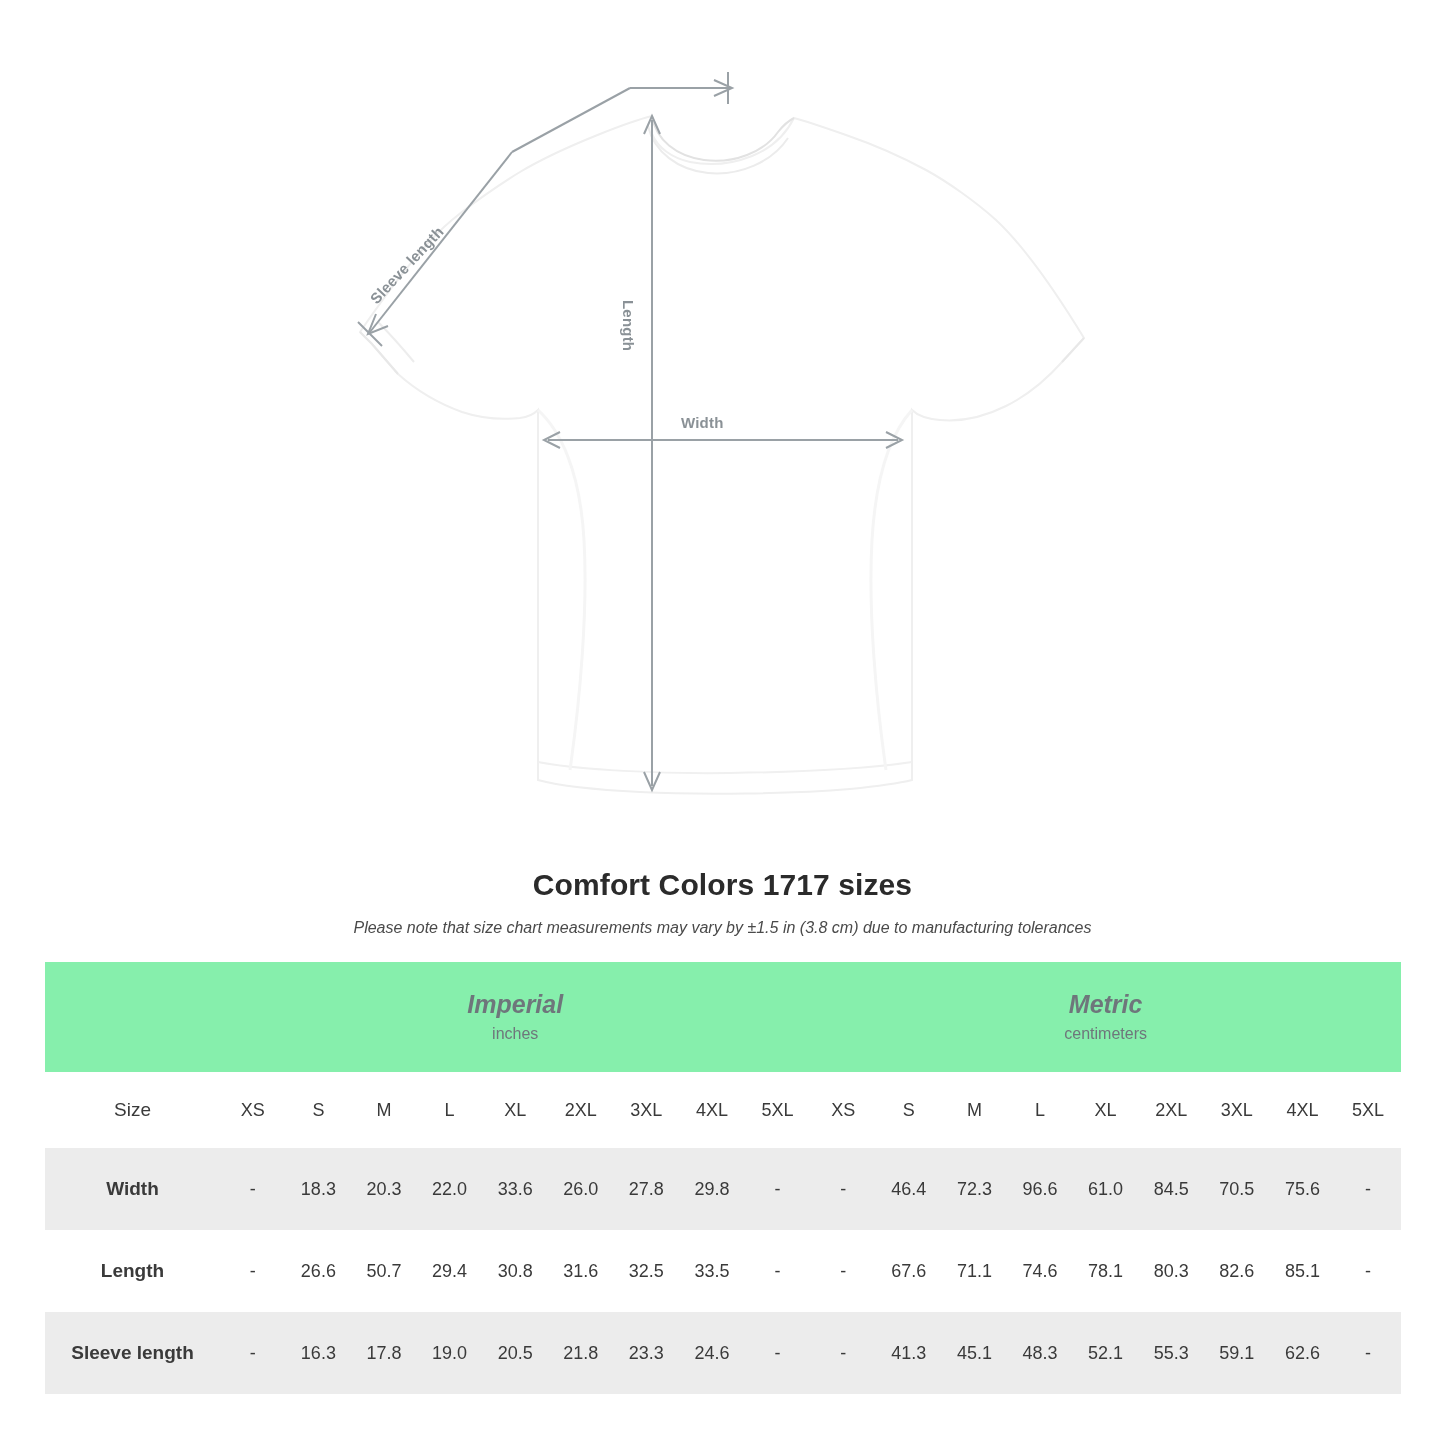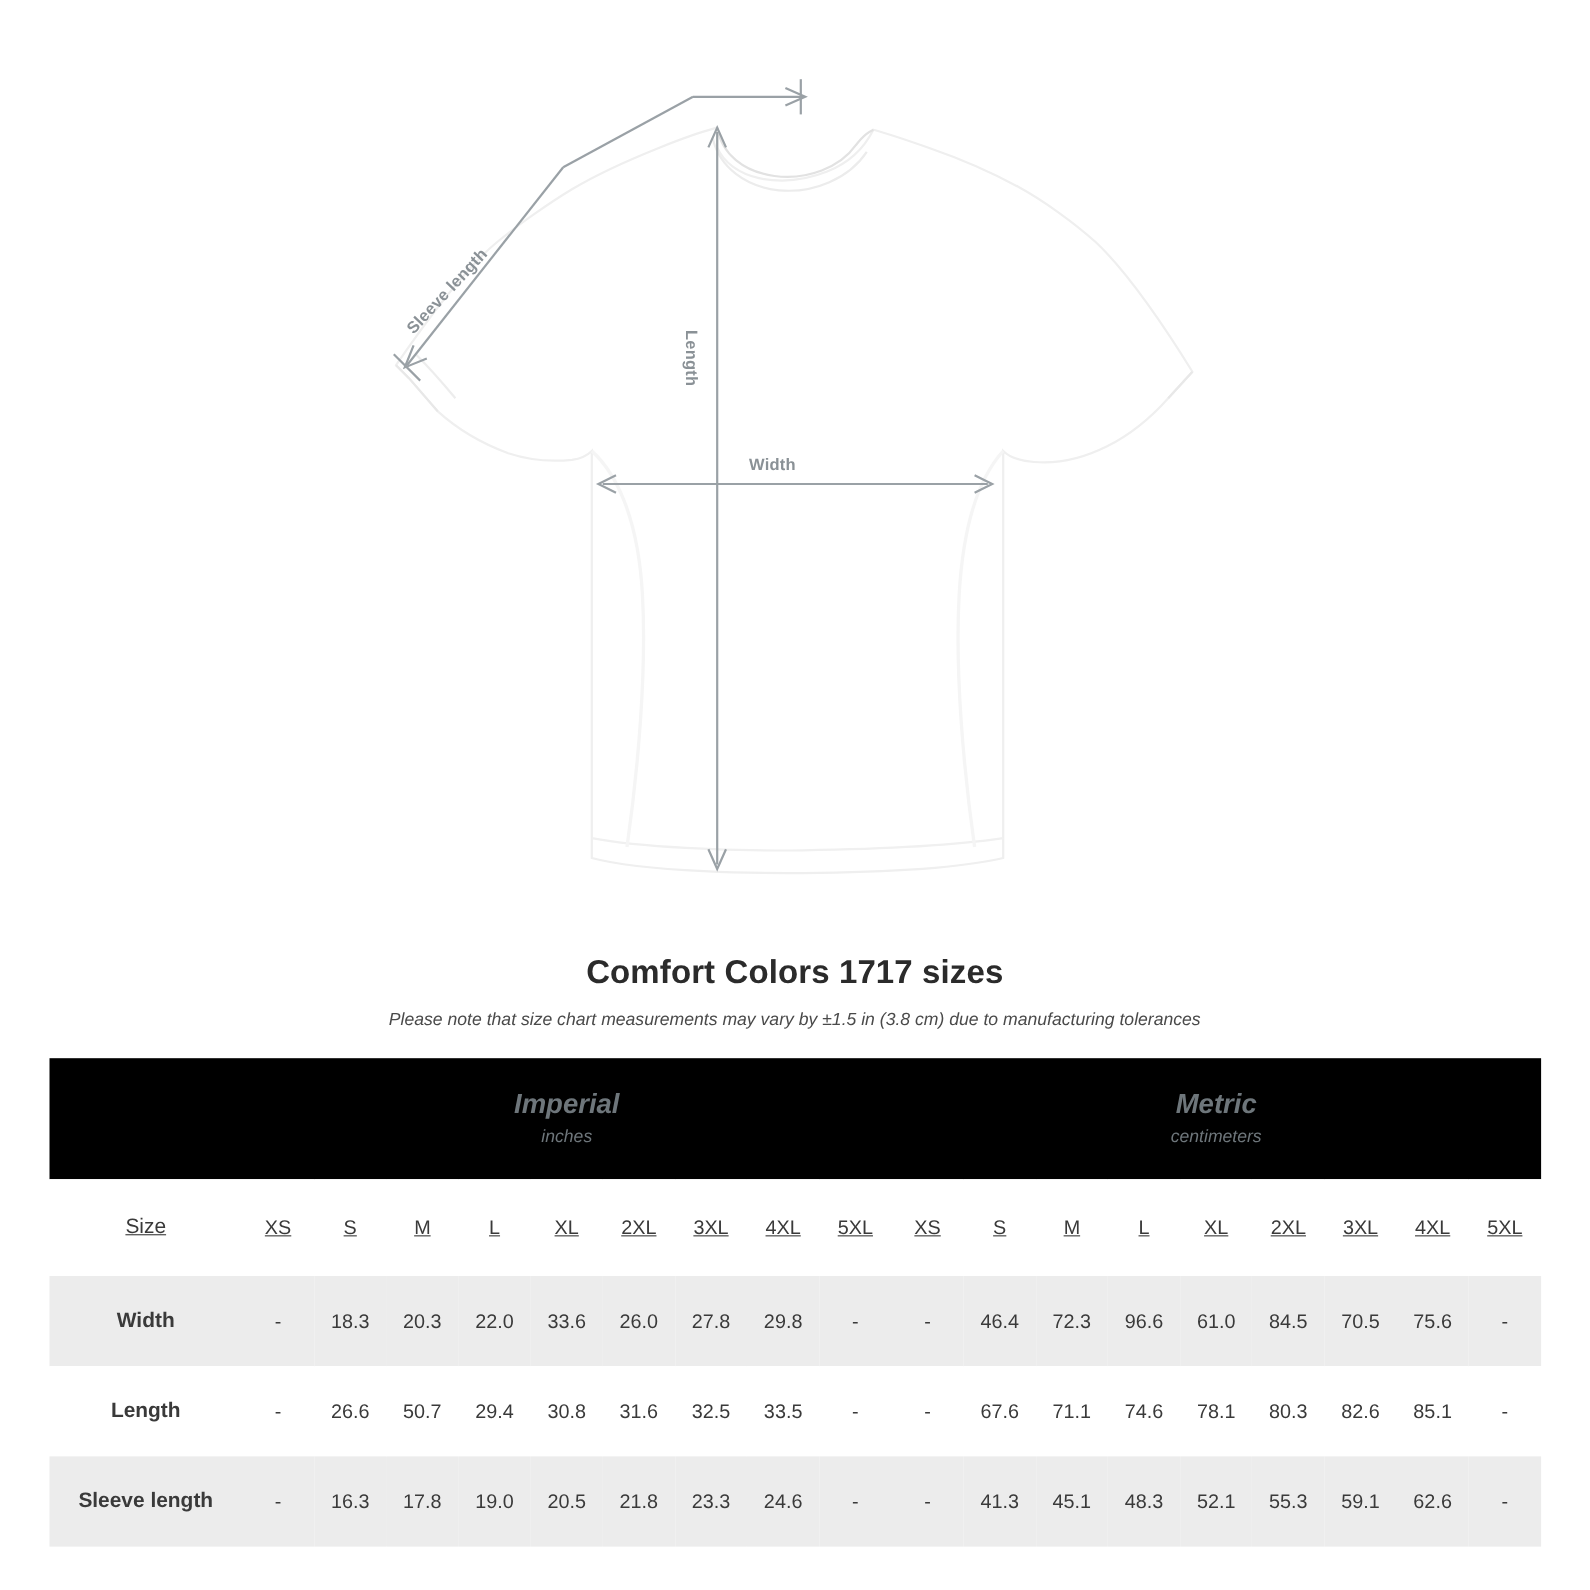--- a/index.html
+++ b/index.html
@@ -89,43 +89,41 @@
   table.size-table td,
   table.size-table th {
     text-align: center;
     vertical-align: middle;
     padding: 0;
     font-weight: normal;
   }
 
   .unit-row td {
     height: 110px;
-    background: #000000;
+    background: #86efac;
   }
   .unit-name {
     font-size: 25px;
     font-style: italic;
     font-weight: bold;
     color: #6e767b;
     line-height: 1.1;
   }
   .unit-sub {
     font-size: 16px;
-    font-style: italic;
     color: #6e767b;
     margin-top: 6px;
   }
 
   .header-row td {
-    height: 88px;
+    height: 76px;
     background: #ffffff;
     font-size: 18px;
     font-weight: bold;
     color: #3a3a3a;
-    text-decoration: underline;
   }
   .header-row td.rowlabel {
     font-size: 19px;
   }
 
   .data-row td {
     height: 82px;
     font-size: 18px;
     color: #3a3a3a;
   }

